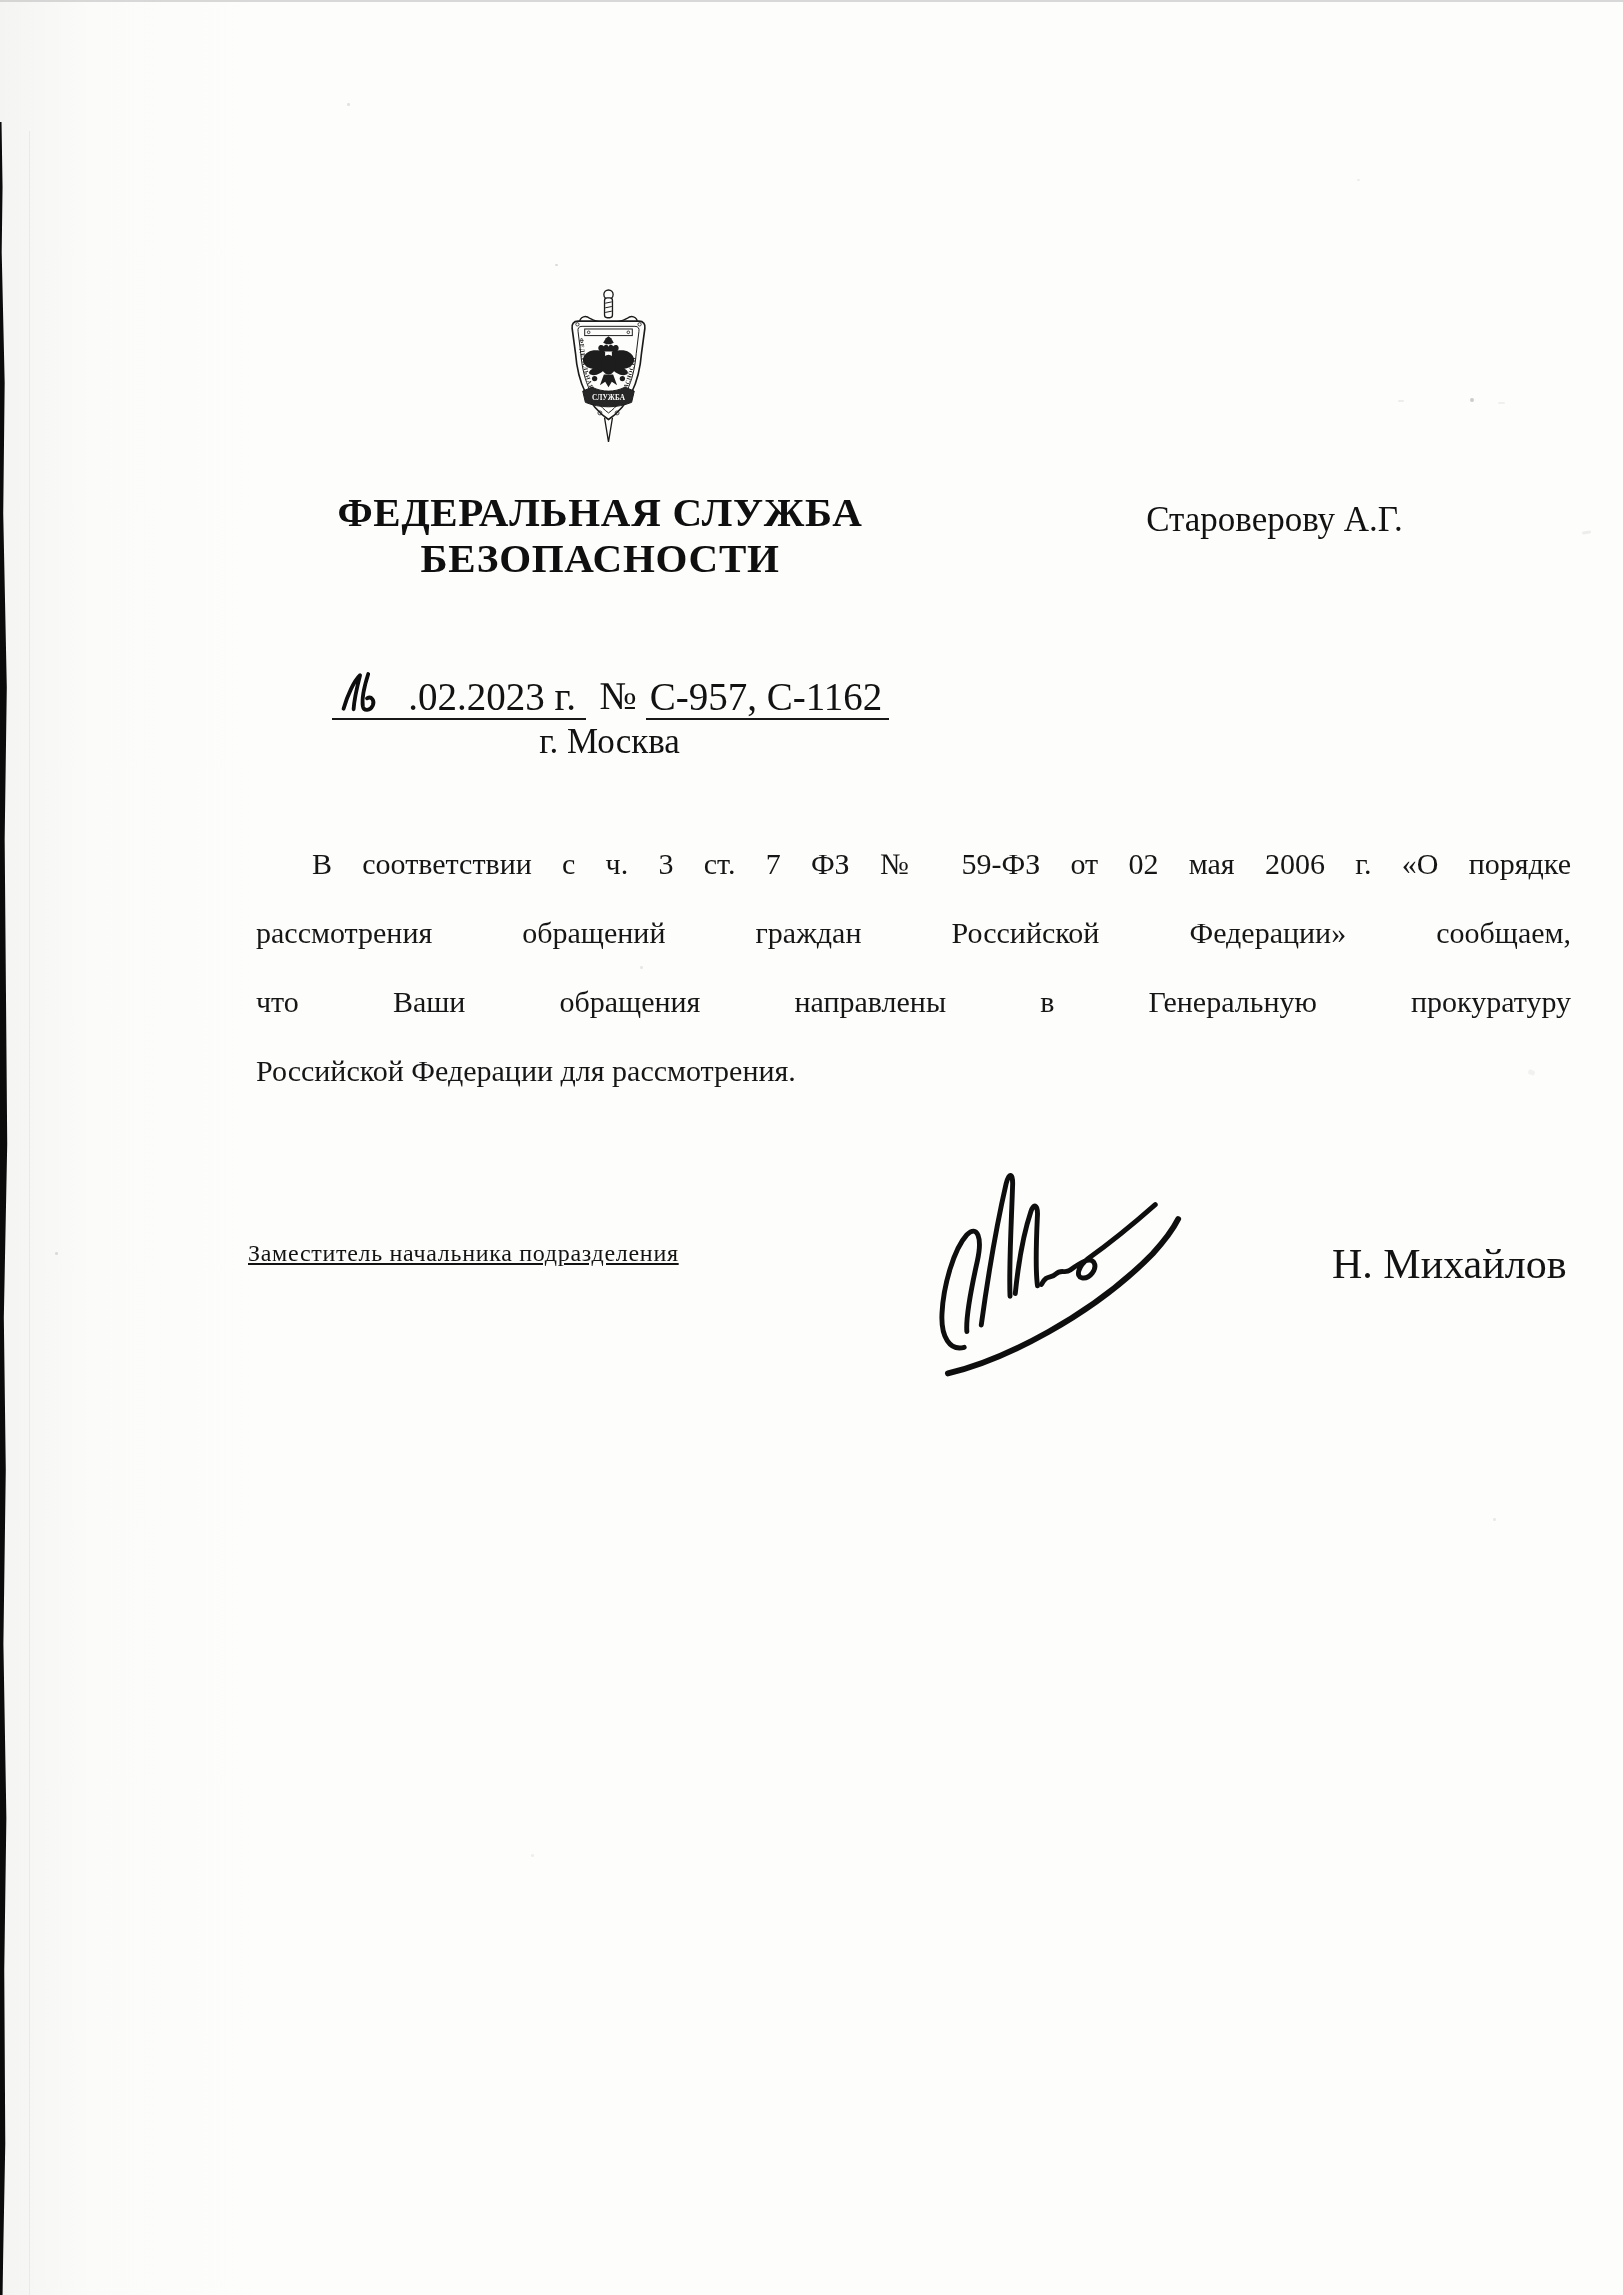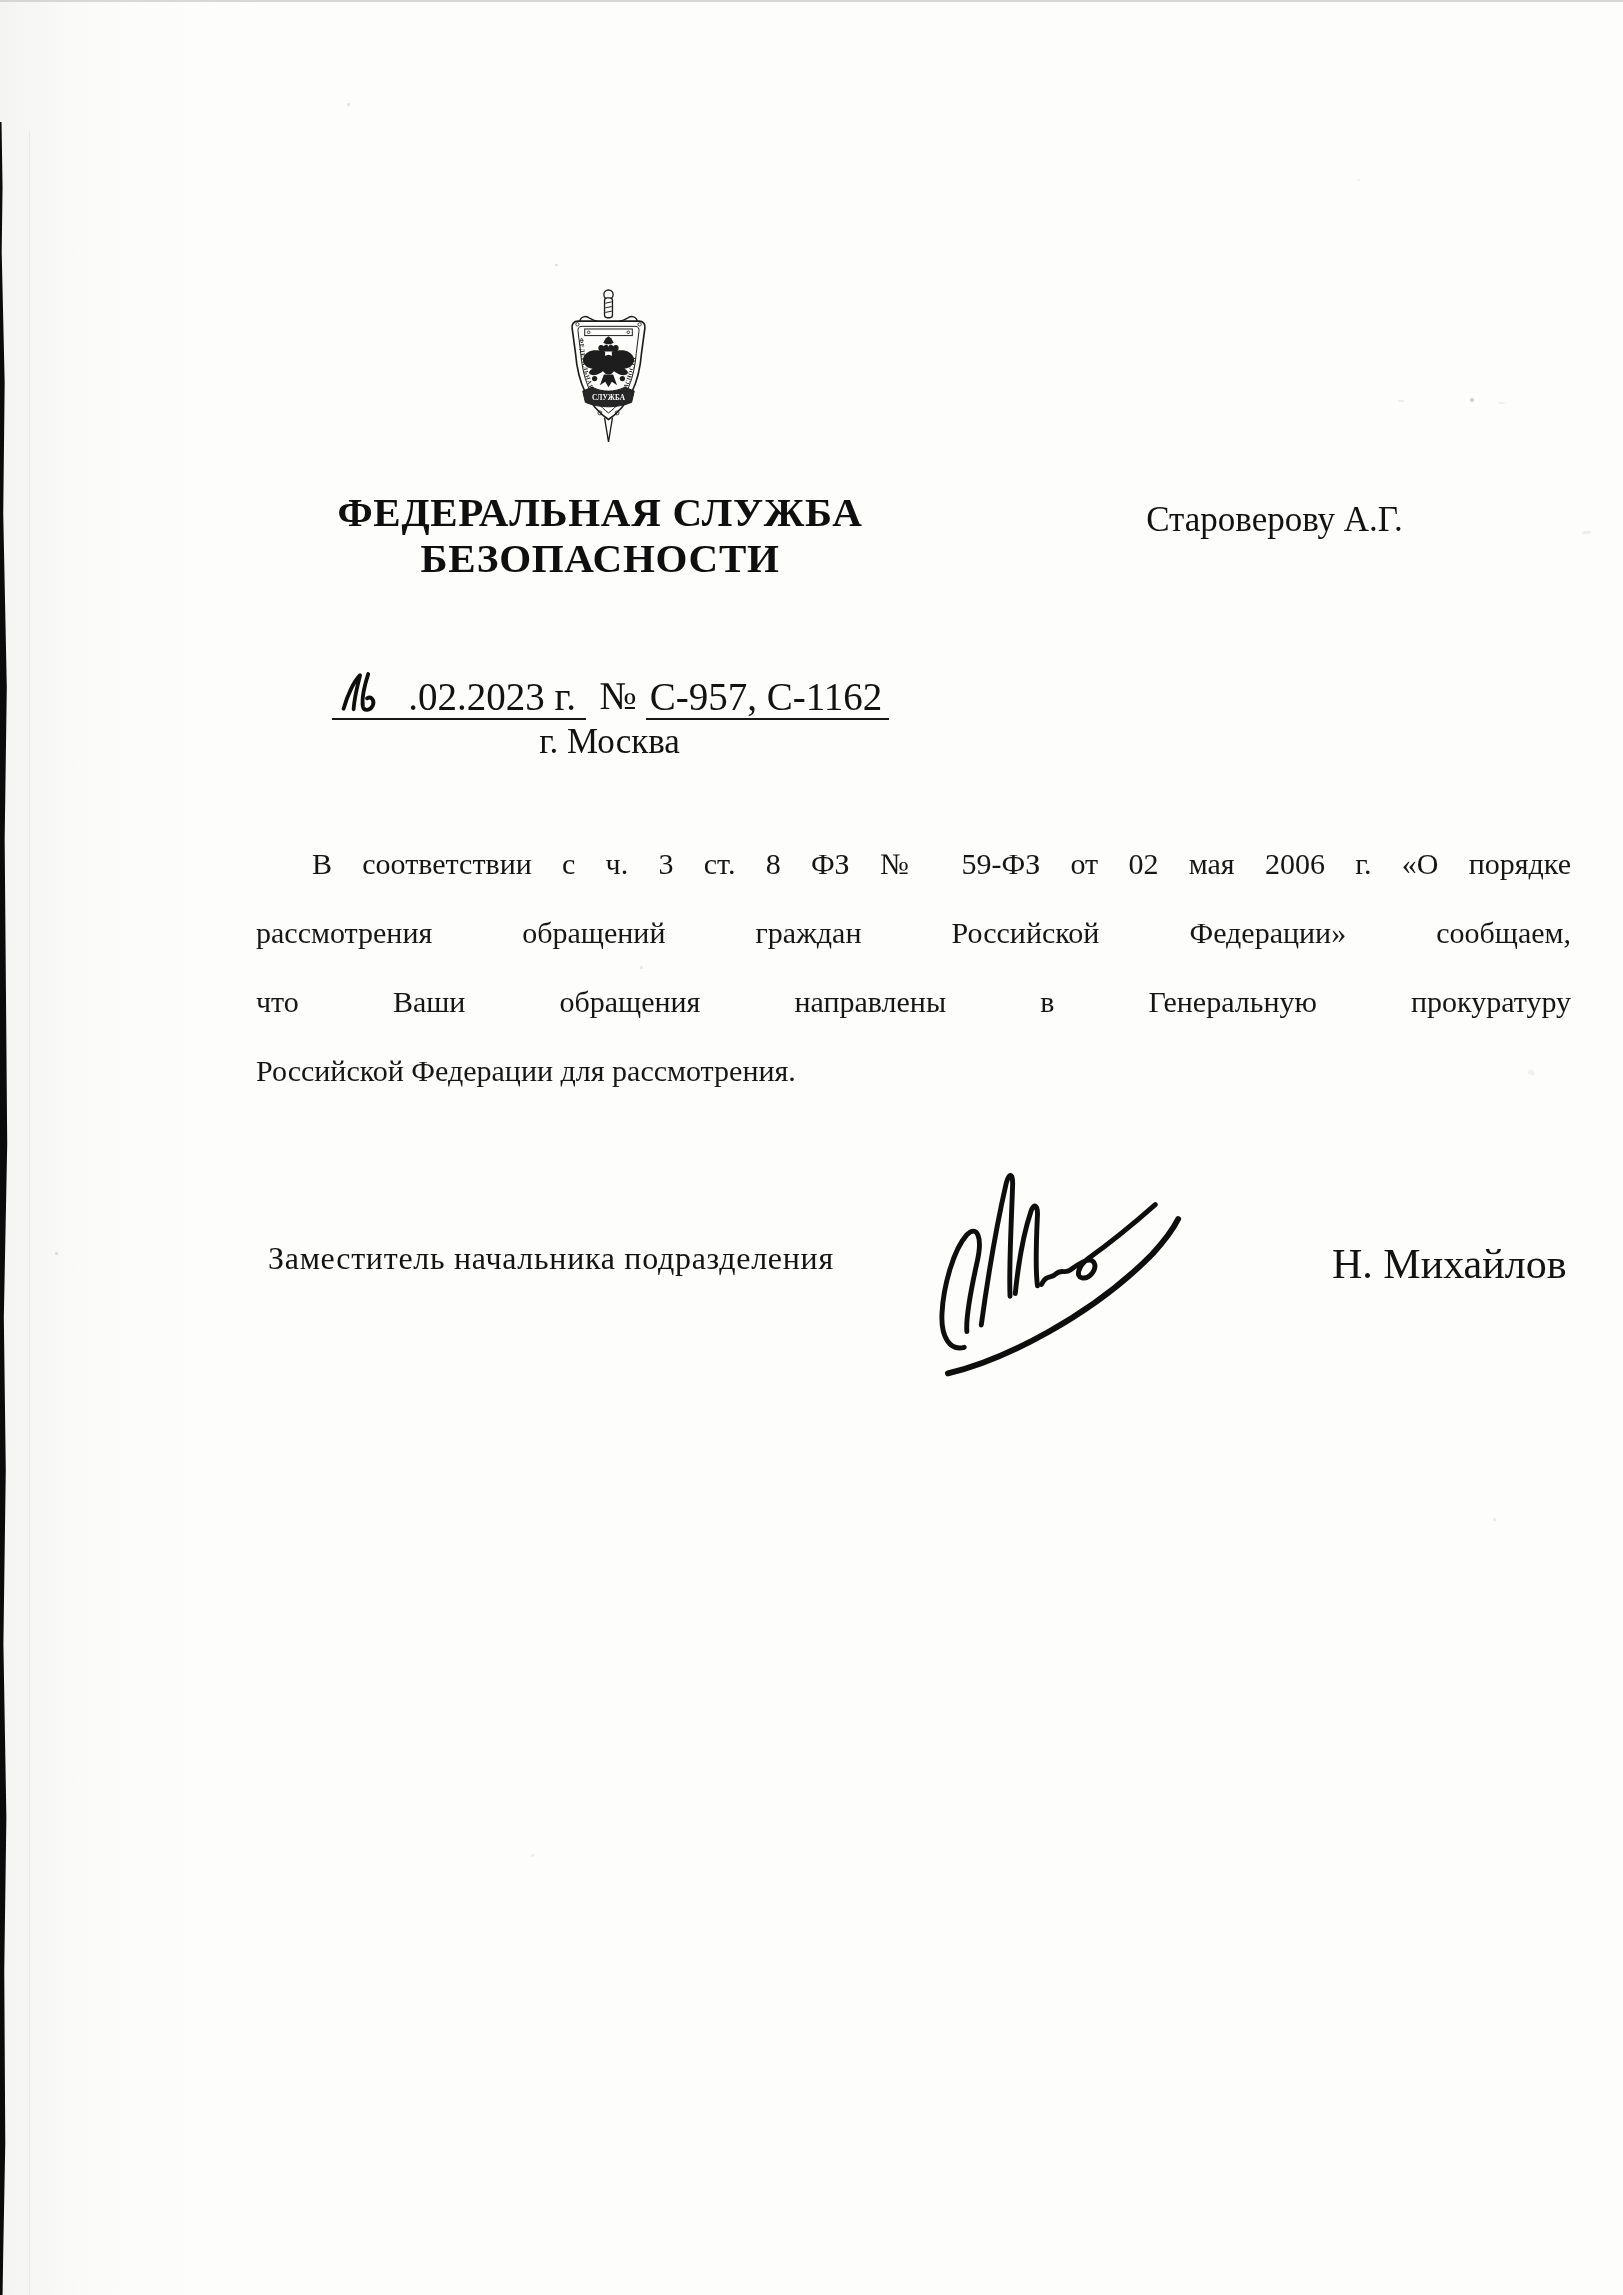--- a/index.html
+++ b/index.html
@@ -48,21 +48,21 @@
   }
   
   .body-para{position:absolute;left:256px;top:829px;width:1315px;font-size:30px;color:#161616;}
   .body-line{
     height:69px;line-height:69px;white-space:nowrap;
     text-align:justify;text-align-last:justify;text-justify:inter-word;
   }
   .body-line.first{text-indent:56px;}
   .body-line.last{text-align-last:left;white-space:normal;}
   
-  .sig-title{position:absolute;left:268px;top:1240px;font-size:32px;letter-spacing:0.7px;color:#131313;white-space:nowrap;}
+  .sig-title{position:absolute;left:248px;top:1240px;font-size:24px;letter-spacing:0.7px;color:#131313;white-space:nowrap;text-decoration:underline;}
   .sig-name{position:absolute;left:1332px;top:1240px;font-size:42px;color:#131313;white-space:nowrap;}
   .sig-scribble{position:absolute;left:925px;top:1151px;width:314px;height:229px;}
   .ink{fill:none;stroke:#0e0e0e;stroke-linecap:round;stroke-linejoin:round;}
 </style>
 </head>
 <body>
 
 <div class="page">
 
   <div class="scan-top-line"></div>
@@ -153,21 +153,21 @@
       </svg>
       <span class="txt">.02.2023 г.</span>
     </span>
     <span class="no-sign txt">№</span>
     <span class="u2 txt">С-957, С-1162</span>
   </div>
 
   <div class="city-line">г. Москва</div>
 
   <div class="body-para">
-    <div class="body-line first">В соответствии с ч. 3 ст. 8 ФЗ № 59-ФЗ от 02 мая 2006 г. «О порядке</div>
+    <div class="body-line first">В соответствии с ч. 3 ст. 7 ФЗ № 59-ФЗ от 02 мая 2006 г. «О порядке</div>
     <div class="body-line">рассмотрения обращений граждан Российской Федерации» сообщаем,</div>
     <div class="body-line">что Ваши обращения направлены в Генеральную прокуратуру</div>
     <div class="body-line last">Российской Федерации для рассмотрения.</div>
   </div>
 
   <div class="sig-title">Заместитель начальника подразделения</div>
 
   <svg class="sig-scribble" viewBox="0 0 480 350">
     <path class="ink" stroke-width="9" d="M35,340 C120,320 255,252 348,157 C369,134 381,116 387,104"></path>
     <path class="ink" stroke-width="7.5" d="M60,300 C38,306 24,284 26,248 C28,206 44,150 64,128 C80,112 88,132 80,168 C72,204 62,252 64,276"></path>

